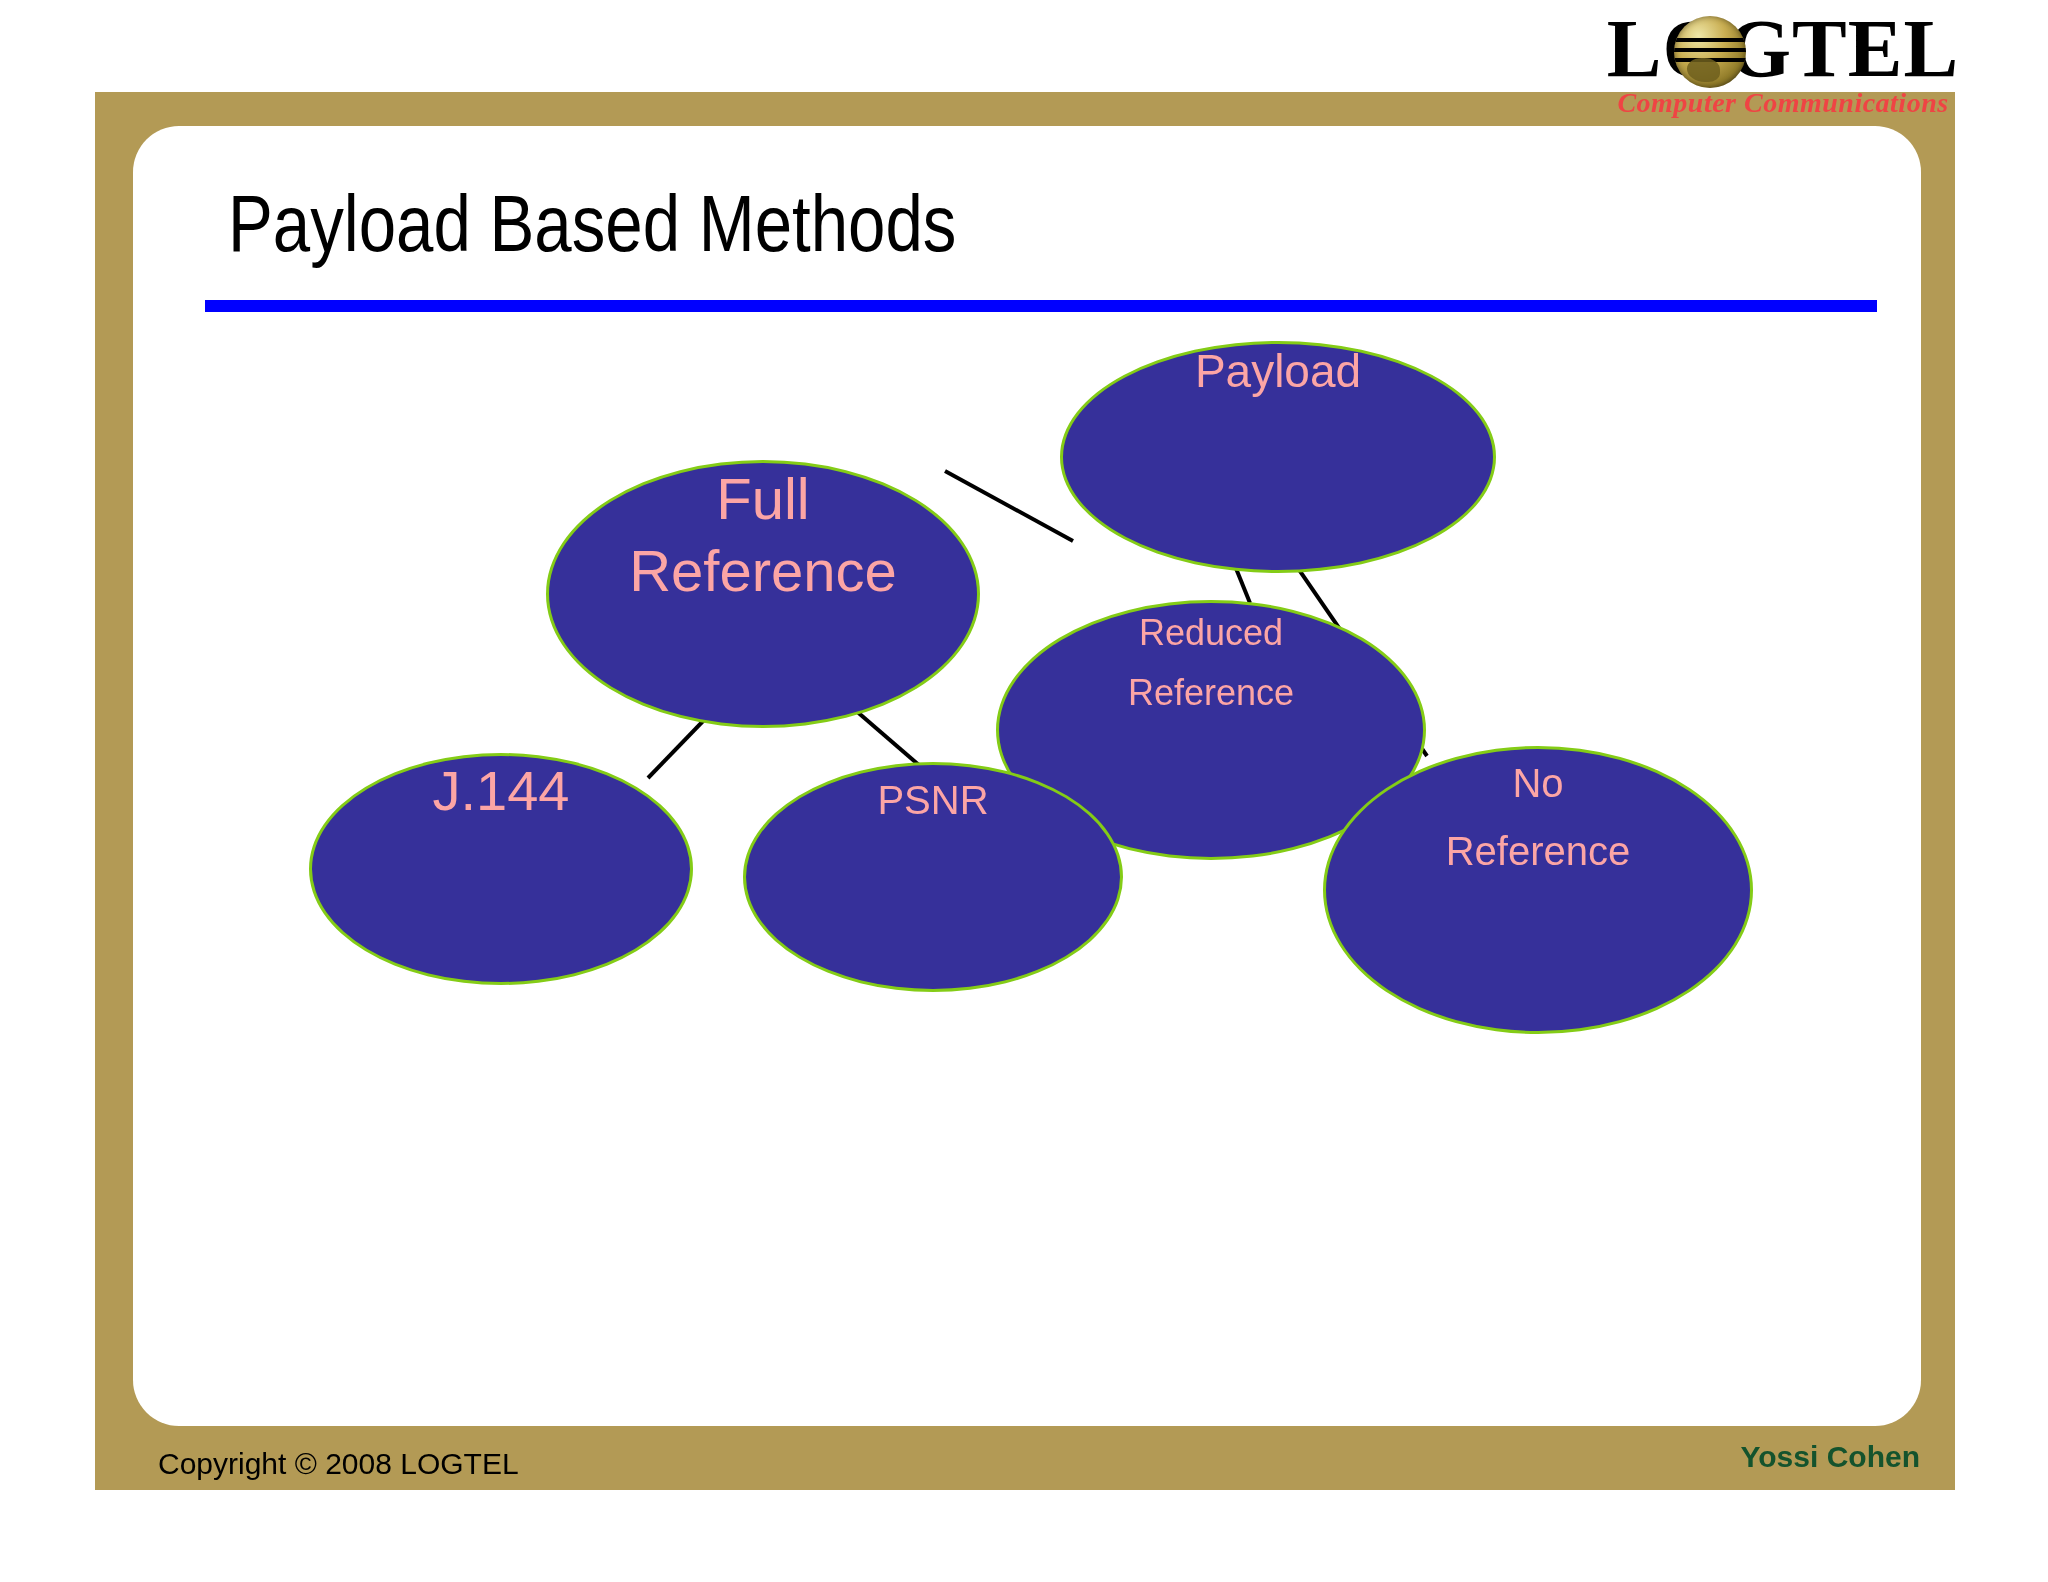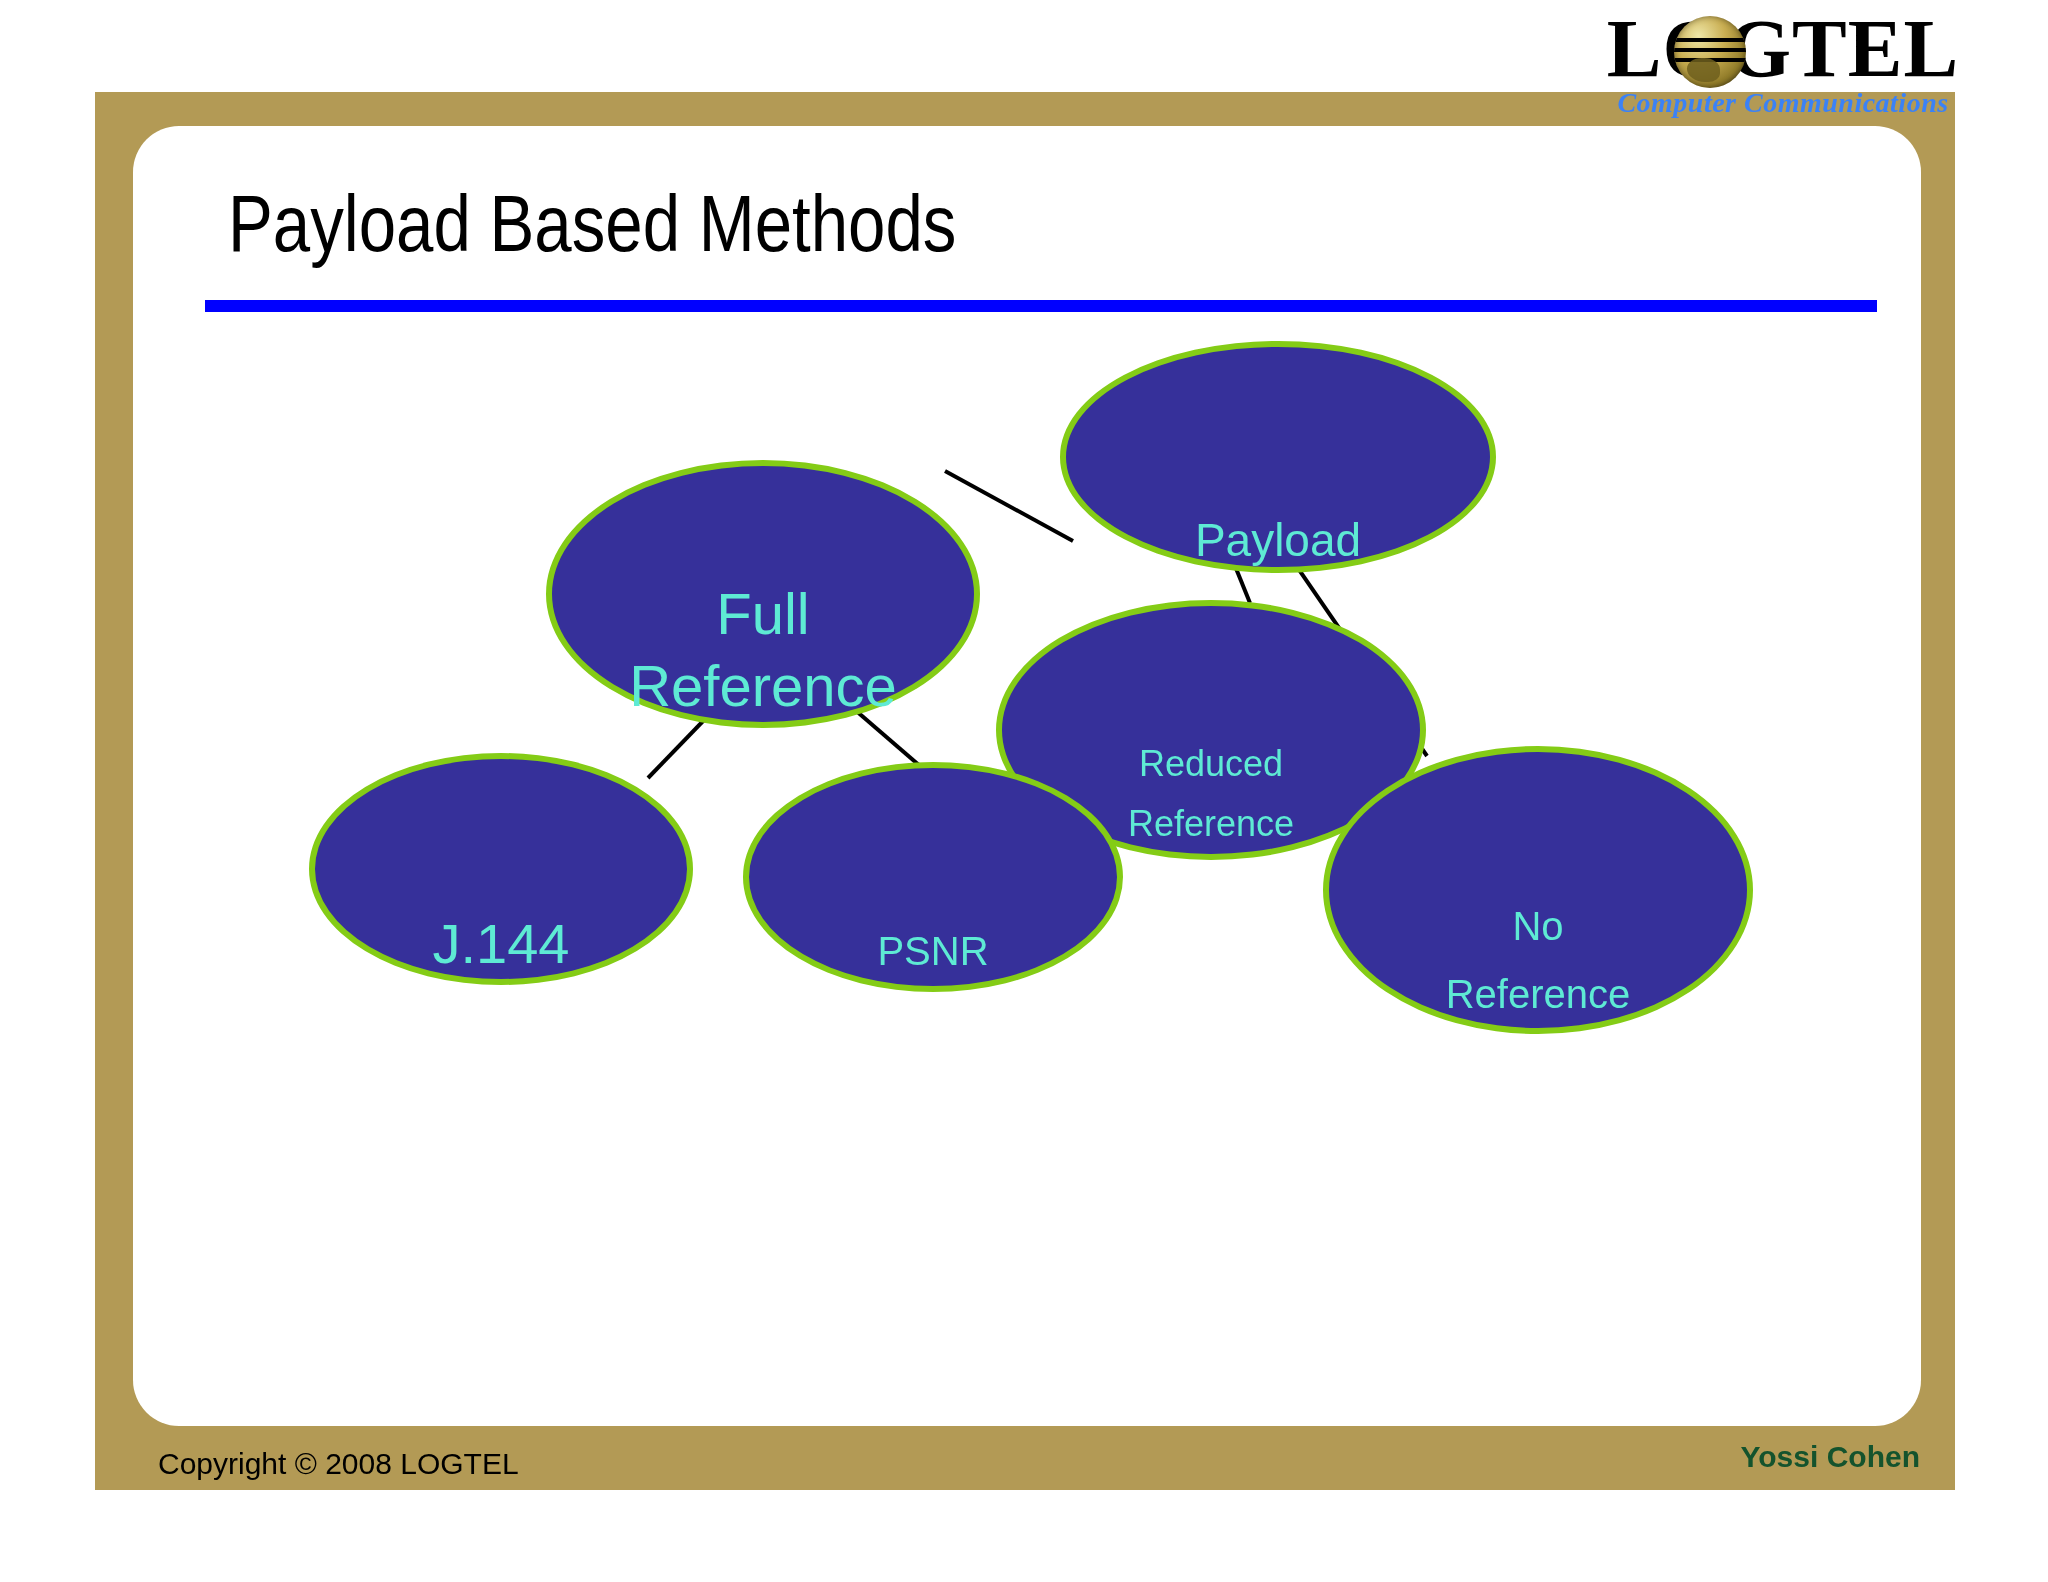--- a/index.html
+++ b/index.html
@@ -100,21 +100,21 @@
     opacity: .85;
   }
   .logo-tag {
     display: block;
     font-family: "Liberation Serif", serif;
     font-style: italic;
     font-weight: bold;
     font-size: 28px;
     line-height: 30px;
     letter-spacing: .5px;
-    color: #3b82f6;
+    color: #ef4444;
     margin-top: -2px;
     white-space: nowrap;
   }
 
   
   .slide-title {
     position: absolute;
     left: 228px;
     top: 178px;
     font-size: 80px;
@@ -146,27 +146,27 @@
     position: absolute;
     left: 0; top: 0;
     width: 1788px;
     height: 1300px;
   }
 
   .node {
     position: absolute;
     border-radius: 50%;
     background: #36309a;
-    border: 6px solid #84cc16;
+    border: 3px solid #84cc16;
     box-sizing: border-box;
     display: flex;
-    align-items: flex-end;
+    align-items: flex-start;
     justify-content: center;
     text-align: center;
-    color: #5eead4;
+    color: #fca5a5;
     font-family: "Liberation Sans", sans-serif;
   }
   .node span { display: block; white-space: pre-line; }
 
   .node-payload  { left: 927px; top: 215px; width: 436px; height: 232px; font-size: 46px; line-height: 54px; }
   .node-full     { left: 413px; top: 334px; width: 434px; height: 268px; font-size: 58px; line-height: 72px; }
   .node-reduced  { left: 863px; top: 474px; width: 430px; height: 260px; font-size: 36px; line-height: 60px; }
   .node-j144     { left: 176px; top: 627px; width: 384px; height: 232px; font-size: 56px; line-height: 70px; }
   .node-psnr     { left: 610px; top: 636px; width: 380px; height: 230px; font-size: 40px; line-height: 70px; }
   .node-no       { left: 1190px; top: 620px; width: 430px; height: 288px; font-size: 40px; line-height: 68px; }

